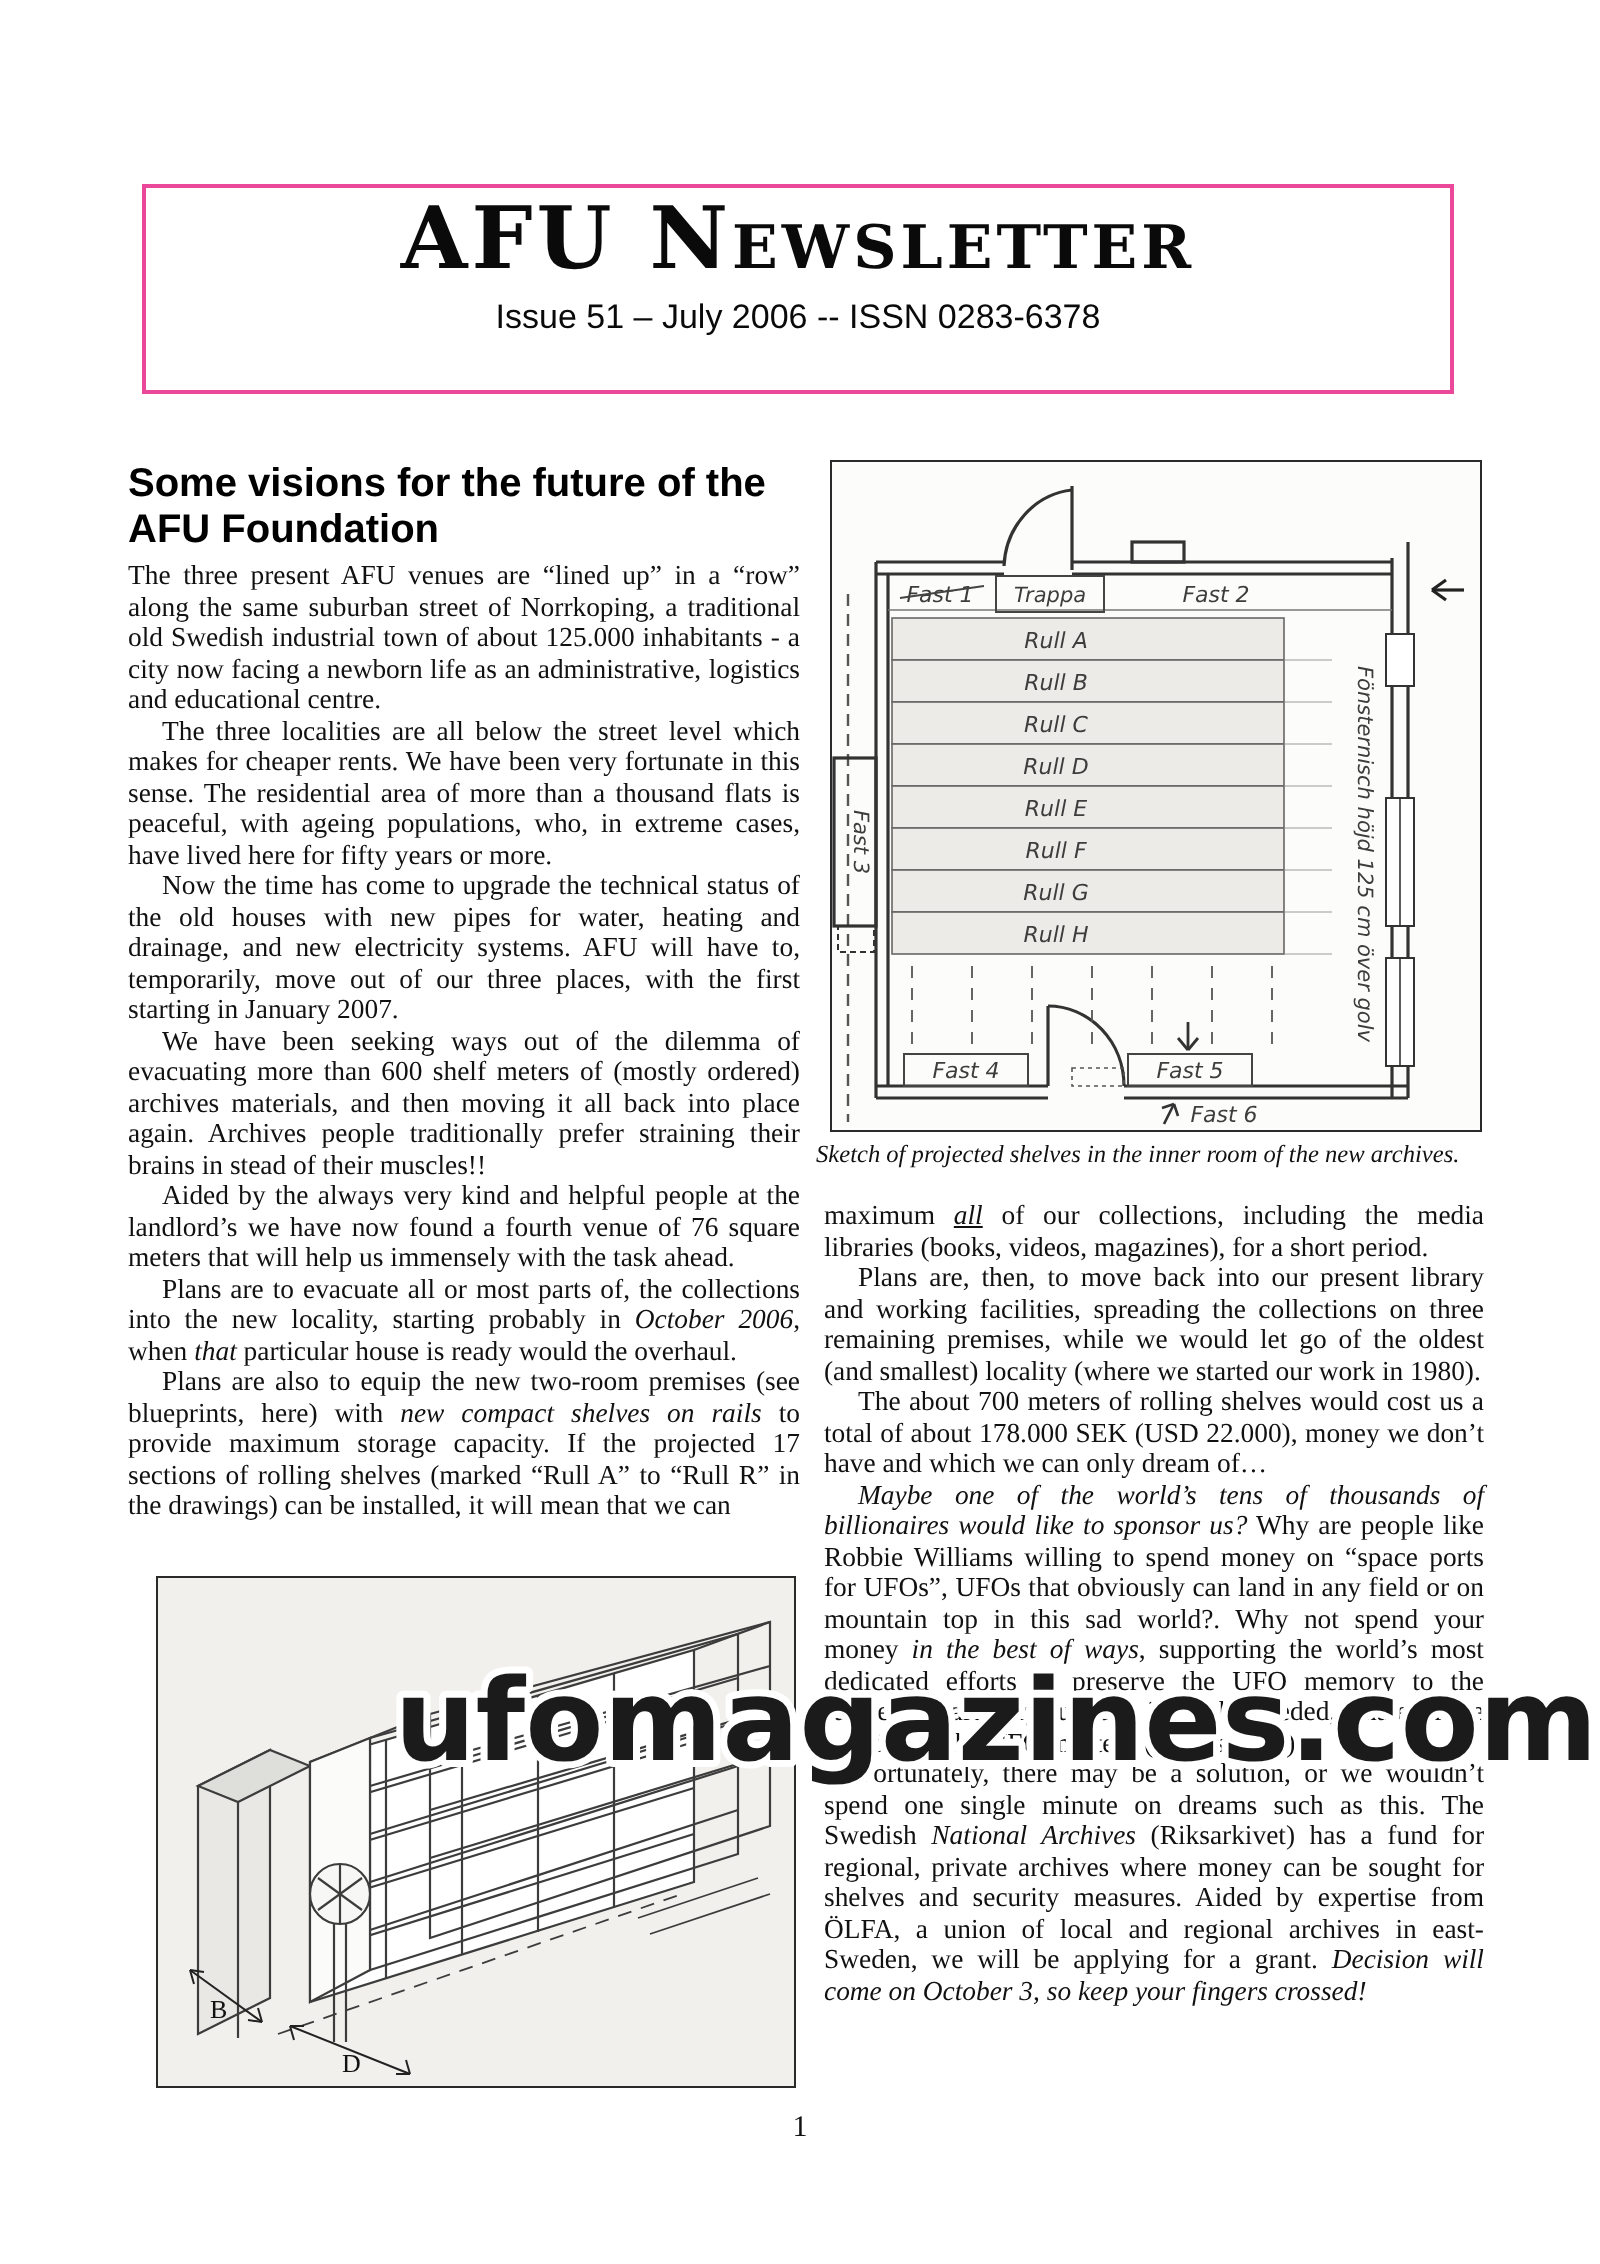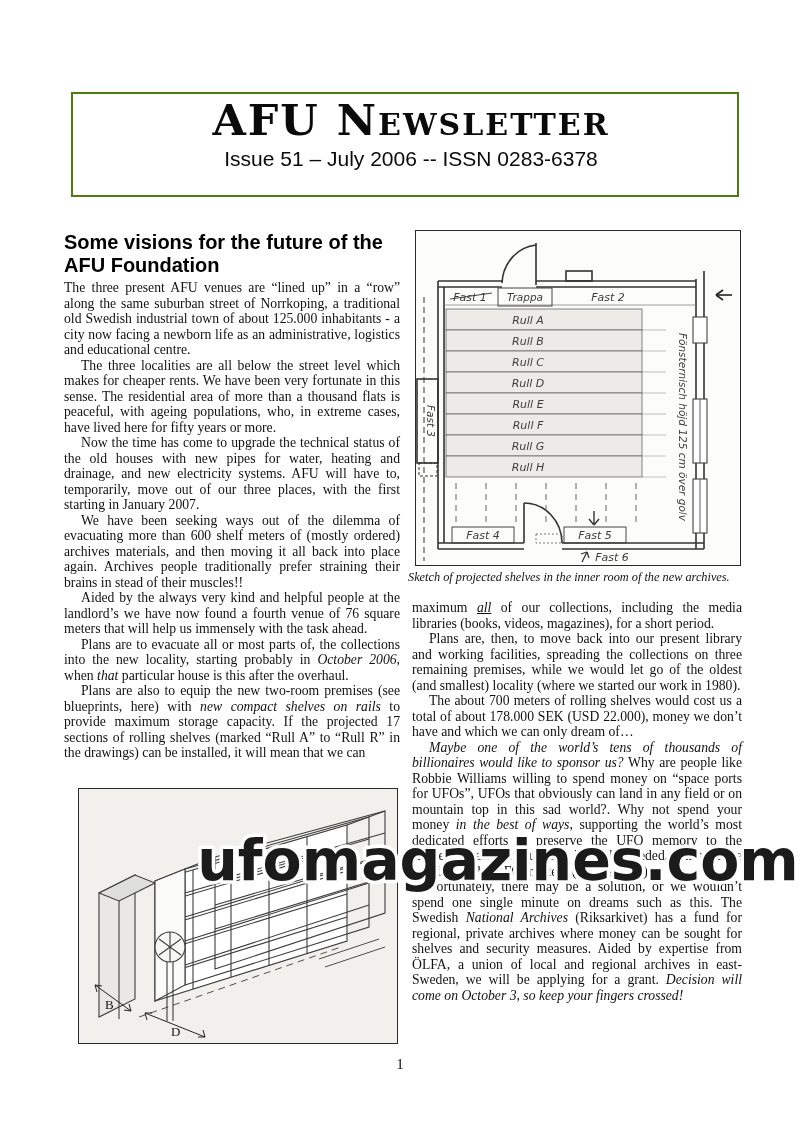--- a/index.html
+++ b/index.html
@@ -1,24 +1,24 @@
 <!DOCTYPE html>
 <html><head>
 <meta charset="utf-8">
 <style>
   html,body{margin:0;padding:0;background:#ffffff;}
   .page{position:relative;width:800px;height:1132px;background:#ffffff;overflow:hidden;
         font-family:"Liberation Serif",serif;color:#111;}
 
   
   .header-box{position:absolute;left:71px;top:92px;width:652px;height:99px;
-              border:2px solid #4d7c0f;text-align:center;padding-top:2px;padding-left:12px;}
+              border:2px solid #ec4899;text-align:center;padding-top:2px;}
   .nl-title{font-family:"DejaVu Serif",serif;font-variant:small-caps;font-weight:700;
             font-size:43px;line-height:48px;letter-spacing:2px;color:#0a0a0a;}
-  .nl-issue{font-family:"Liberation Sans",sans-serif;font-size:21px;line-height:29px;color:#0a0a0a;}
+  .nl-issue{font-family:"Liberation Sans",sans-serif;font-size:17px;line-height:29px;color:#0a0a0a;}
   .nl-pub{font-family:"Liberation Sans",sans-serif;font-size:13px;line-height:16px;color:#0a0a0a;}
 
   
   .col-left{position:absolute;left:64px;top:219px;width:336px;margin-top:12px;}
   .article-title{font-family:"Liberation Sans",sans-serif;font-weight:700;font-size:20px;
                  line-height:23px;margin:0 0 3px 0;color:#000;}
   .byline{font-family:"Liberation Sans",sans-serif;font-size:14px;margin-bottom:14px;}
   .body-text p{margin:0;font-size:13.7px;line-height:15.5px;text-align:justify;}
   .body-text p.indent{text-indent:17px;}
   .it{font-style:italic;}
@@ -56,21 +56,21 @@
   </div>
 
   <div class="col-left">
     <h1 class="article-title">Some visions for the future of the AFU Foundation</h1>
     <div class="body-text">
         <p><span>The three present AFU venues are “lined up” in a “row” along the same suburban street of Norrkoping, a traditional old Swedish industrial town of about 125.000 inhabitants - a city now facing a newborn life as an administrative, logistics and educational centre.</span></p>
         <p class="indent"><span>The three localities are all below the street level which makes for cheaper rents. We have been very fortunate in this sense. The residential area of more than a thousand flats is peaceful, with ageing populations, who, in extreme cases, have lived here for fifty years or more.</span></p>
         <p class="indent"><span>Now the time has come to upgrade the technical status of the old houses with new pipes for water, heating and drainage, and new electricity systems. AFU will have to, temporarily, move out of our three places, with the first starting in January 2007.</span></p>
         <p class="indent"><span>We have been seeking ways out of the dilemma of evacuating more than 600 shelf meters of (mostly ordered) archives materials, and then moving it all back into place again. Archives people traditionally prefer straining their brains in stead of their muscles!!</span></p>
         <p class="indent"><span>Aided by the always very kind and helpful people at the landlord’s we have now found a fourth venue of 76 square meters that will help us immensely with the task ahead.</span></p>
-        <p class="indent"><span>Plans are to evacuate all or most parts of, the collections into the new locality, starting probably in </span><span class="it">October 2006</span><span>, when </span><span class="it">that</span><span> particular house is this after the overhaul.</span></p>
+        <p class="indent"><span>Plans are to evacuate all or most parts of, the collections into the new locality, starting probably in </span><span class="it">October 2006</span><span>, when </span><span class="it">that</span><span> particular house is ready would the overhaul.</span></p>
         <p class="indent"><span>Plans are also to equip the new two-room premises (see blueprints, here) with </span><span class="it">new compact shelves on rails</span><span> to provide maximum storage capacity. If the projected 17 sections of rolling shelves (marked “Rull A” to “Rull R” in the drawings) can be installed, it will mean that we can</span></p>
       </div>
   </div>
 
   <div class="blueprint-box">
     <svg width="322" height="332" viewBox="0 0 322 332">
 
       <line x1="8" y1="66" x2="8" y2="330" stroke="#555" stroke-width="1.2" stroke-dasharray="6 4"></line>
 
       <g stroke="#333" stroke-width="1.6" fill="none">

